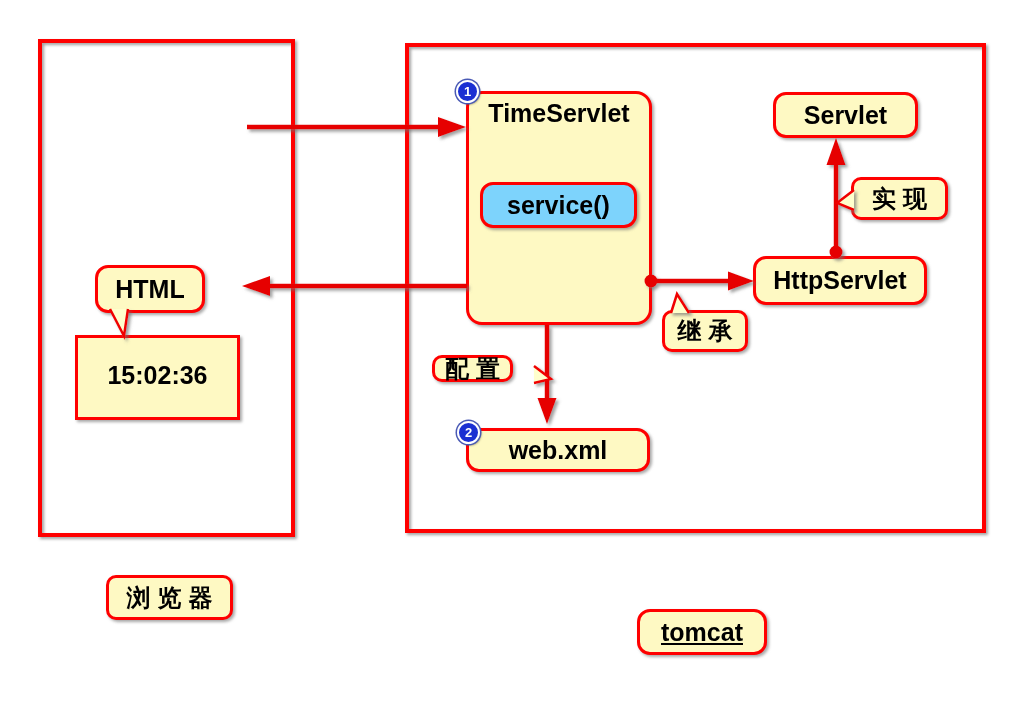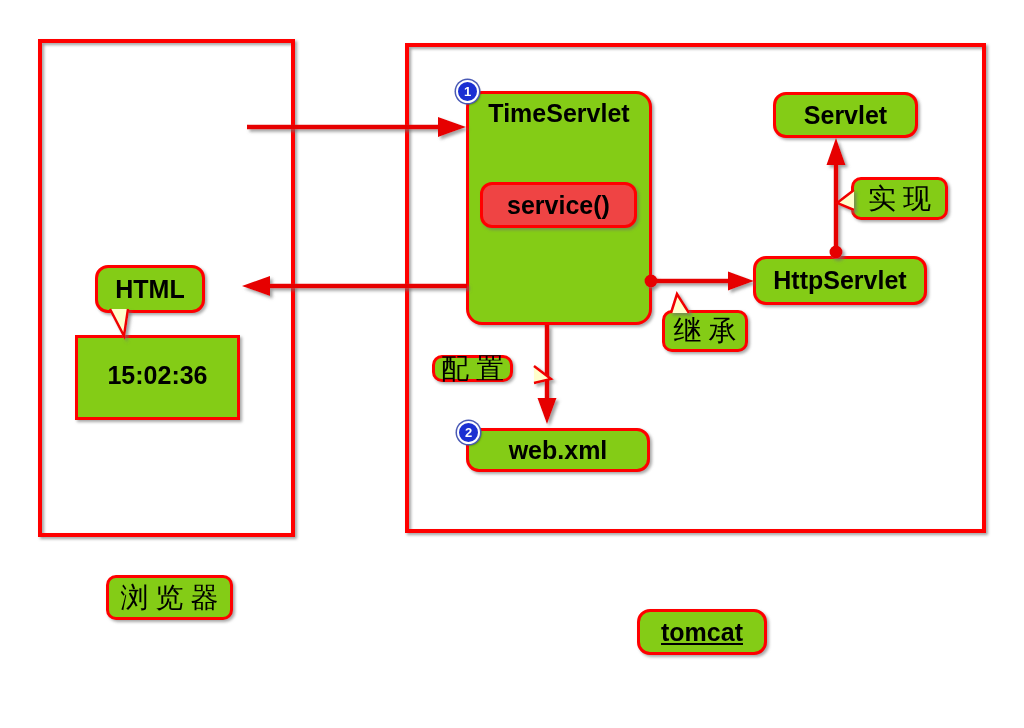--- a/index.html
+++ b/index.html
@@ -9,32 +9,32 @@
   }
   
   .region{
     position:absolute;box-sizing:border-box;background:transparent;
     border:4px solid #ff0000;
     filter:drop-shadow(2.5px 2.5px 1.5px rgba(110,110,110,.65));
     z-index:2;
   }
   
   .node{
-    position:absolute;box-sizing:border-box;background:#84cc16;
+    position:absolute;box-sizing:border-box;background:#fef9c3;
     border:3px solid #ff0000;border-radius:13px;
     display:flex;align-items:center;justify-content:center;
     color:#000;font-weight:bold;font-size:25px;
     filter:drop-shadow(2.5px 2.5px 1.5px rgba(110,110,110,.6));
     z-index:3;white-space:nowrap;
   }
   .node.big{align-items:flex-start;padding-top:5px;border-radius:16px;}
-  .node.white{background:#ef4444;z-index:4;border-radius:12px;}
+  .node.white{background:#7dd3fc;z-index:4;}
   .node.square{border-radius:0;align-items:flex-start;padding-top:23px;}
   .cn{
-    font-family:"Liberation Serif",serif;font-weight:400;font-size:28px;
+    font-family:"Liberation Serif",serif;font-weight:700;font-size:24px;
     letter-spacing:7px;text-indent:7px;
   }
   .callout{z-index:4;}
   .badge{
     position:absolute;width:19px;height:19px;border-radius:50%;
     background:#1b30d2;border:2px solid #ffffff;
     box-shadow:0 0 0 1.5px #4a5ab5,1.5px 1.5px 2px rgba(0,0,0,.35);
     color:#fff;font-weight:bold;font-size:13px;line-height:19px;
     text-align:center;z-index:6;
   }

